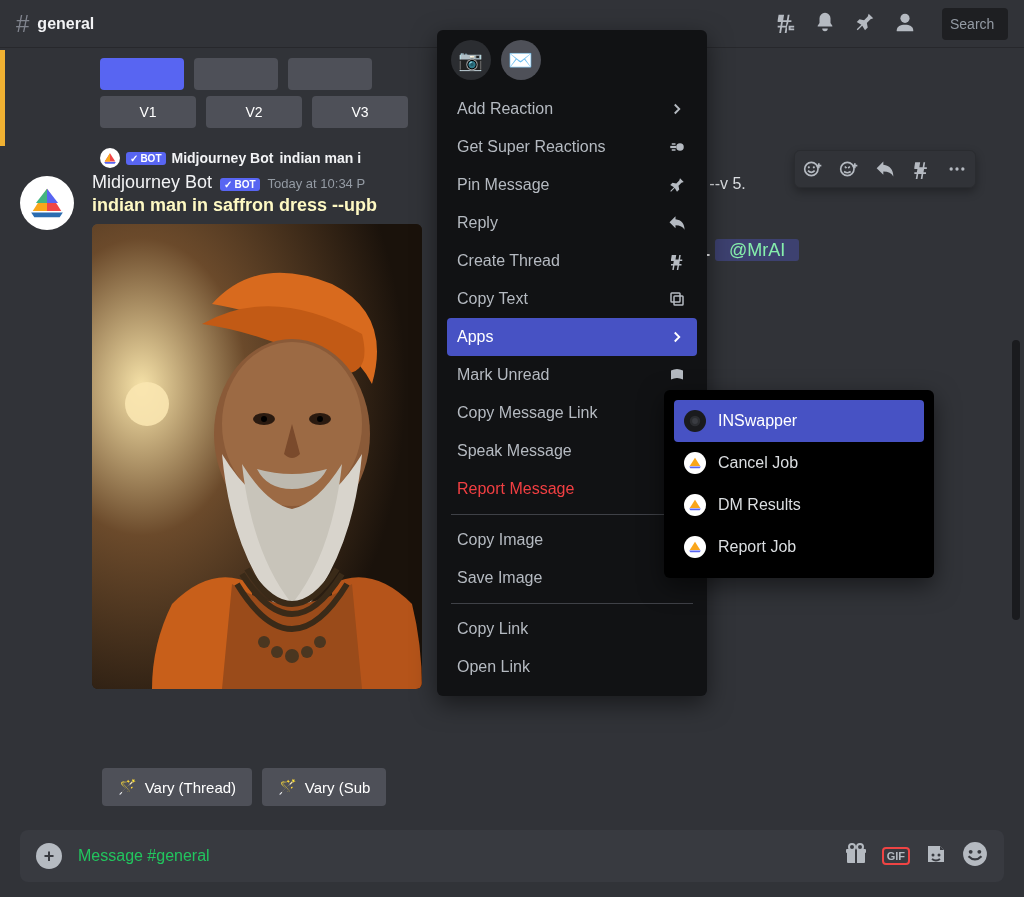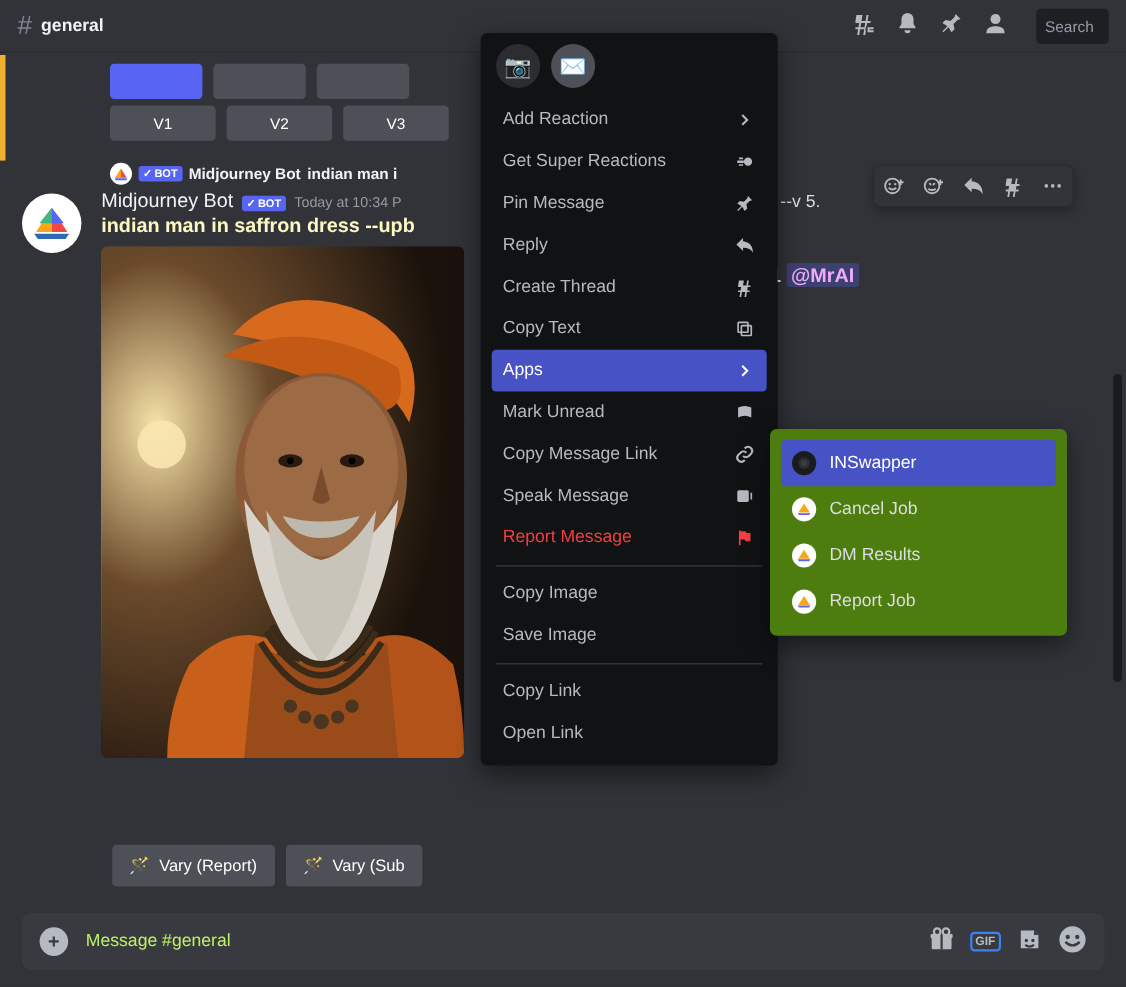--- a/index.html
+++ b/index.html
@@ -138,24 +138,24 @@
     justify-content: center;
     margin-top: 4px;
   }
   .msg-body { margin-left: 18px; flex: 1; }
   .msg-header { display: flex; align-items: baseline; gap: 8px; flex-wrap: wrap; }
   .author { color: #f2f3f5; font-size: 18px; font-weight: 500; }
   .timestamp { color: #949ba4; font-size: 13px; }
   .prompt-line { color: #fef9c3; font-size: 18px; font-weight: 700; margin-top: 2px; }
   .mention {
     background: rgba(88,101,242,0.3);
-    color: #f0abfc;
-    padding: 1px 4px;
+    color: #86efac;
+    padding: 1px 14px;
     border-radius: 3px;
-    font-weight: 700;
+    font-weight: 400;
   }
   .gen-image {
     width: 330px;
     height: 465px;
     margin-top: 8px;
     border-radius: 6px;
     overflow: hidden;
     position: relative;
     background: radial-gradient(circle at 20% 40%, #f7d9a0 0%, #22180f 70%);
   }
@@ -258,24 +258,24 @@
   }
   .ctx-item.danger { color: #f23f42; }
   .ctx-item.danger .ctx-icon { color: #f23f42; }
   .ctx-item.active { background: #4752c4; color: #fff; }
   .ctx-item.active .ctx-icon { color: #fff; }
   .ctx-icon { color: #b5bac1; width: 20px; display: flex; justify-content: center; }
   .ctx-sep { height: 1px; background: #3f4147; margin: 6px 4px; }
   
   .sub-menu {
     position: absolute;
-    left: 700px;
+    left: 664px;
     top: 390px;
     width: 250px;
-    background: #4d7c0f;
+    background: #000000;
     border-radius: 6px;
     padding: 10px;
     box-shadow: 0 8px 24px rgba(0,0,0,0.5);
     z-index: 50;
   }
   .sub-item {
     display: flex;
     align-items: center;
     gap: 12px;
     padding: 10px 10px;
@@ -314,23 +314,23 @@
     height: 26px;
     border-radius: 50%;
     background: #b5bac1;
     color: #383a40;
     display: flex;
     align-items: center;
     justify-content: center;
     font-size: 18px;
     font-weight: bold;
   }
-  .input-placeholder { color: #bef264; font-size: 16px; margin-left: 16px; }
+  .input-placeholder { color: #22c55e; font-size: 16px; margin-left: 16px; }
   .input-icons { margin-left: auto; display: flex; gap: 14px; align-items: center; color: #b5bac1; }
-  .gif-box { border: 2px solid #3b82f6; border-radius: 4px; font-size: 11px; font-weight: 800; padding: 1px 3px; }
+  .gif-box { border: 2px solid #ef4444; border-radius: 4px; font-size: 11px; font-weight: 800; padding: 1px 3px; }
   .boat-svg { width: 38px; height: 38px; }
   .boat-svg-sm { width: 14px; height: 14px; }
   .left-hl {
     position: absolute;
     left: 0;
     top: 50px;
     height: 96px;
     width: 5px;
     background: #f0b132;
     z-index: 1;
@@ -479,21 +479,21 @@
 </div>
 
 <div class="bg-text">0 --v 5.</div>
 <div class="bg-text2">
   <span>#1</span> <span class="mention">@MrAI</span>
 </div>
 
 <div class="vary-row">
   <button class="btn-wand">
     <span>🪄</span>
-    <span>Vary (Report)</span>
+    <span>Vary (Thread)</span>
   </button>
   <button class="btn-wand">
     <span>🪄</span>
     <span>Vary (Sub</span>
   </button>
 </div>
 
 <div class="hover-toolbar">
   <div class="hicon">
       <svg width="20" height="20" viewBox="0 0 24 24" fill="currentColor">

